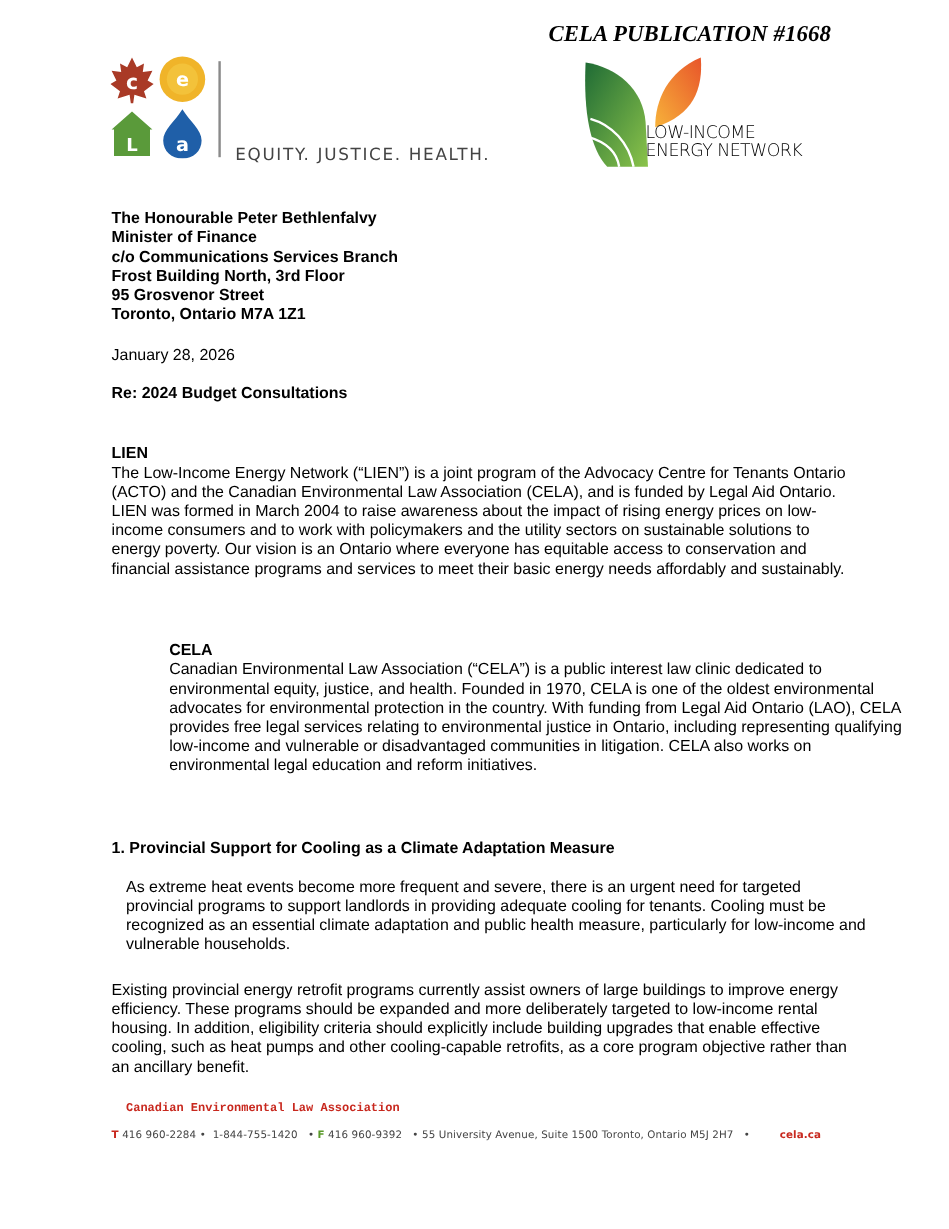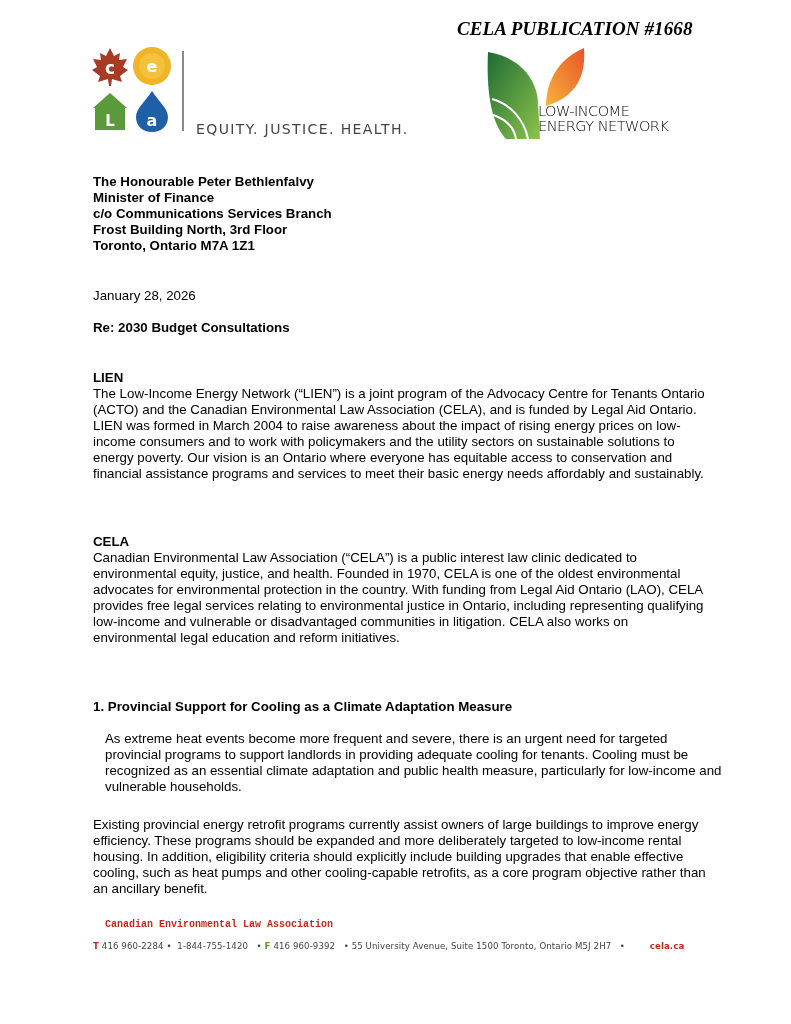--- a/index.html
+++ b/index.html
@@ -20,21 +20,21 @@
   .lien-text { position: absolute; left: 54px; top: 60px; color: #000000; font-family: "DejaVu Sans", sans-serif;
                font-size: 14.5px; line-height: 15px; letter-spacing: -0.5px; font-weight: 300; }
   
   .text { position: absolute; left: 93px; width: 620px; font-size: 13.3px; line-height: 16px; }
   .text p { margin: 0; }
   .bold { font-weight: bold; }
   .address { top: 174px; font-weight: bold; }
   .date { top: 288px; }
   .re { top: 320px; }
   .lien-sec { top: 370px; }
-  .cela-sec { top: 534px; }
+  .cela-sec { top: 534px; margin-left: 48px; }
   .sec1-head { top: 699px; }
   .sec1-p1 { top: 731px; margin-left: 12px; }
   .sec1-p2 { top: 817px; }
   
   .footer-org { position: absolute; left: 105px; top: 919px; color: #c8281e; font-family: Liberation Mono, monospace;
                 font-size: 10px; font-weight: bold; }
   .footer-line { position: absolute; left: 93px; top: 941px; color: #444; font-family: "DejaVu Sans", sans-serif;
                  font-size: 8.6px; white-space: nowrap; letter-spacing: 0.1px; }
   .footer-line .t { color: #c8281e; font-weight: bold; }
   .footer-line .f { color: #5a9a2a; font-weight: bold; }
@@ -94,25 +94,26 @@
     <div>LOW-INCOME</div>
     <div>ENERGY NETWORK</div>
   </div>
 </div>
 
 <div class="text address">
   <p>The Honourable Peter Bethlenfalvy</p>
   <p>Minister of Finance</p>
   <p>c/o Communications Services Branch</p>
   <p>Frost Building North, 3rd Floor</p>
+  <p>95 Grosvenor Street</p>
   <p>Toronto, Ontario M7A 1Z1</p>
 </div>
 
 <div class="text date">January 28, 2026</div>
-<div class="text re bold">Re: 2030 Budget Consultations</div>
+<div class="text re bold">Re: 2024 Budget Consultations</div>
 
 <div class="text lien-sec">
   <p class="bold">LIEN</p>
   <p>The Low-Income Energy Network (“LIEN”) is a joint program of the Advocacy Centre for Tenants Ontario (ACTO) and the Canadian Environmental Law Association (CELA), and is funded by Legal Aid Ontario. LIEN was formed in March 2004 to raise awareness about the impact of rising energy prices on low-income consumers and to work with policymakers and the utility sectors on sustainable solutions to energy poverty. Our vision is an Ontario where everyone has equitable access to conservation and financial assistance programs and services to meet their basic energy needs affordably and sustainably.</p>
 </div>
 
 <div class="text cela-sec">
   <p class="bold">CELA</p>
   <p>Canadian Environmental Law Association (“CELA”) is a public interest law clinic dedicated to environmental equity, justice, and health. Founded in 1970, CELA is one of the oldest environmental advocates for environmental protection in the country. With funding from Legal Aid Ontario (LAO), CELA provides free legal services relating to environmental justice in Ontario, including representing qualifying low-income and vulnerable or disadvantaged communities in litigation. CELA also works on environmental legal education and reform initiatives.</p>
 </div>

